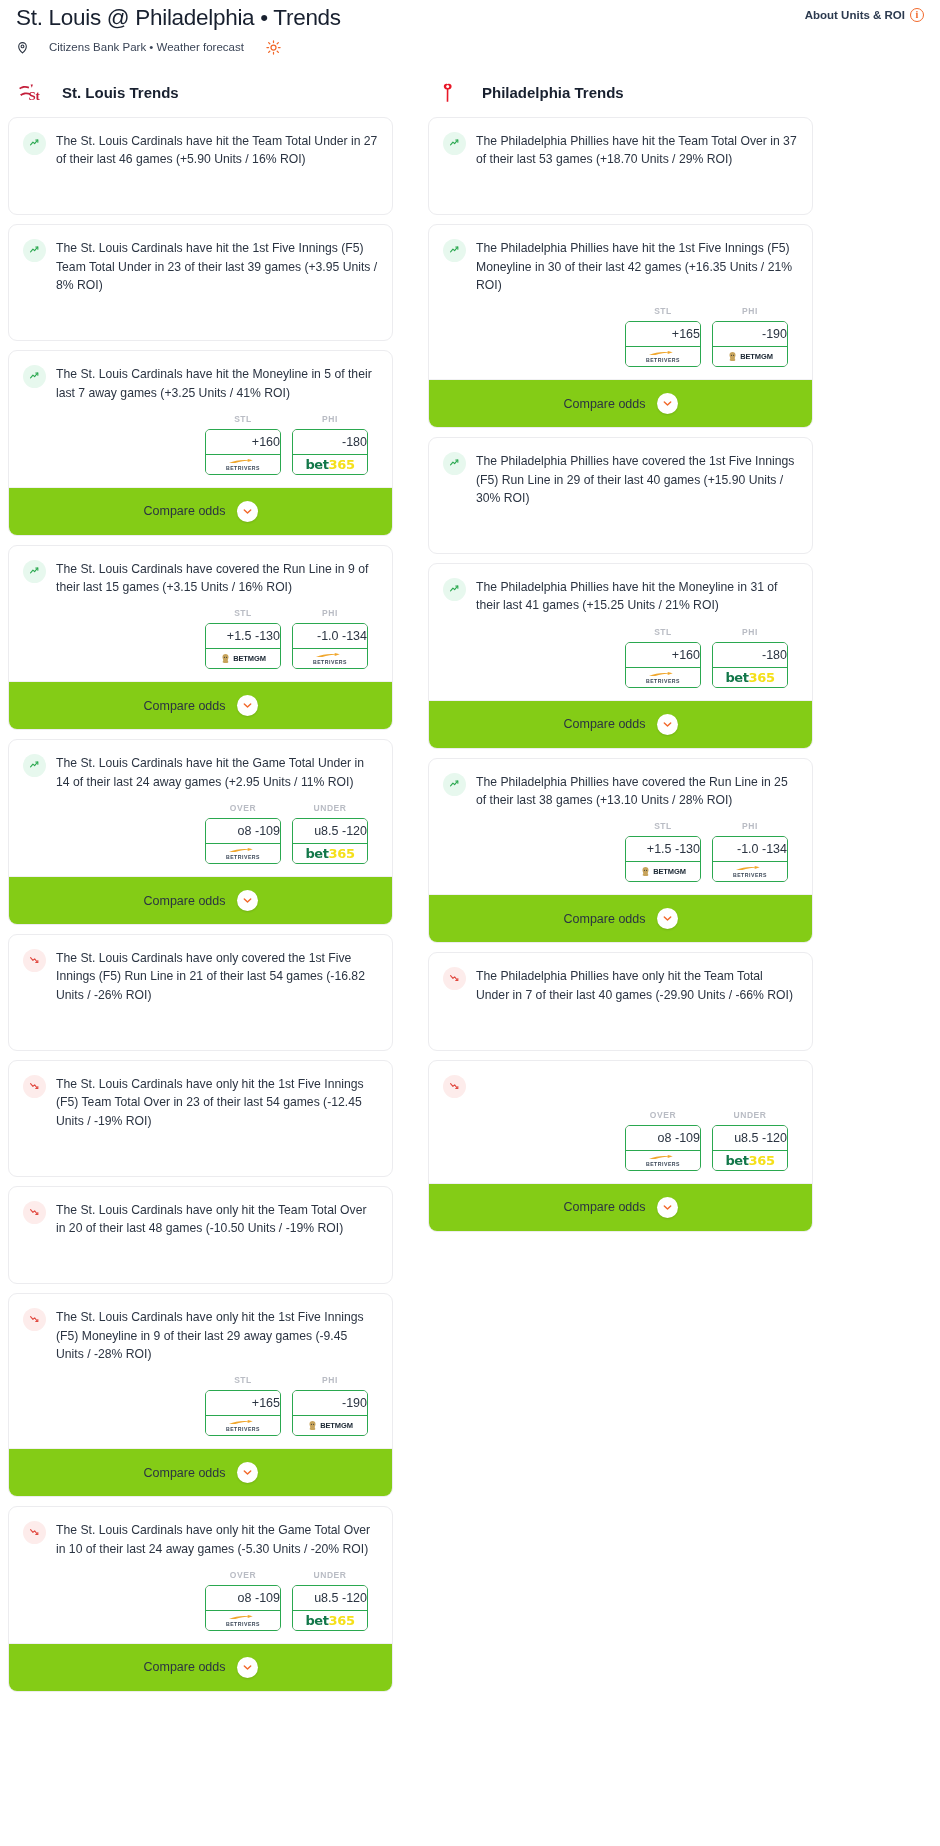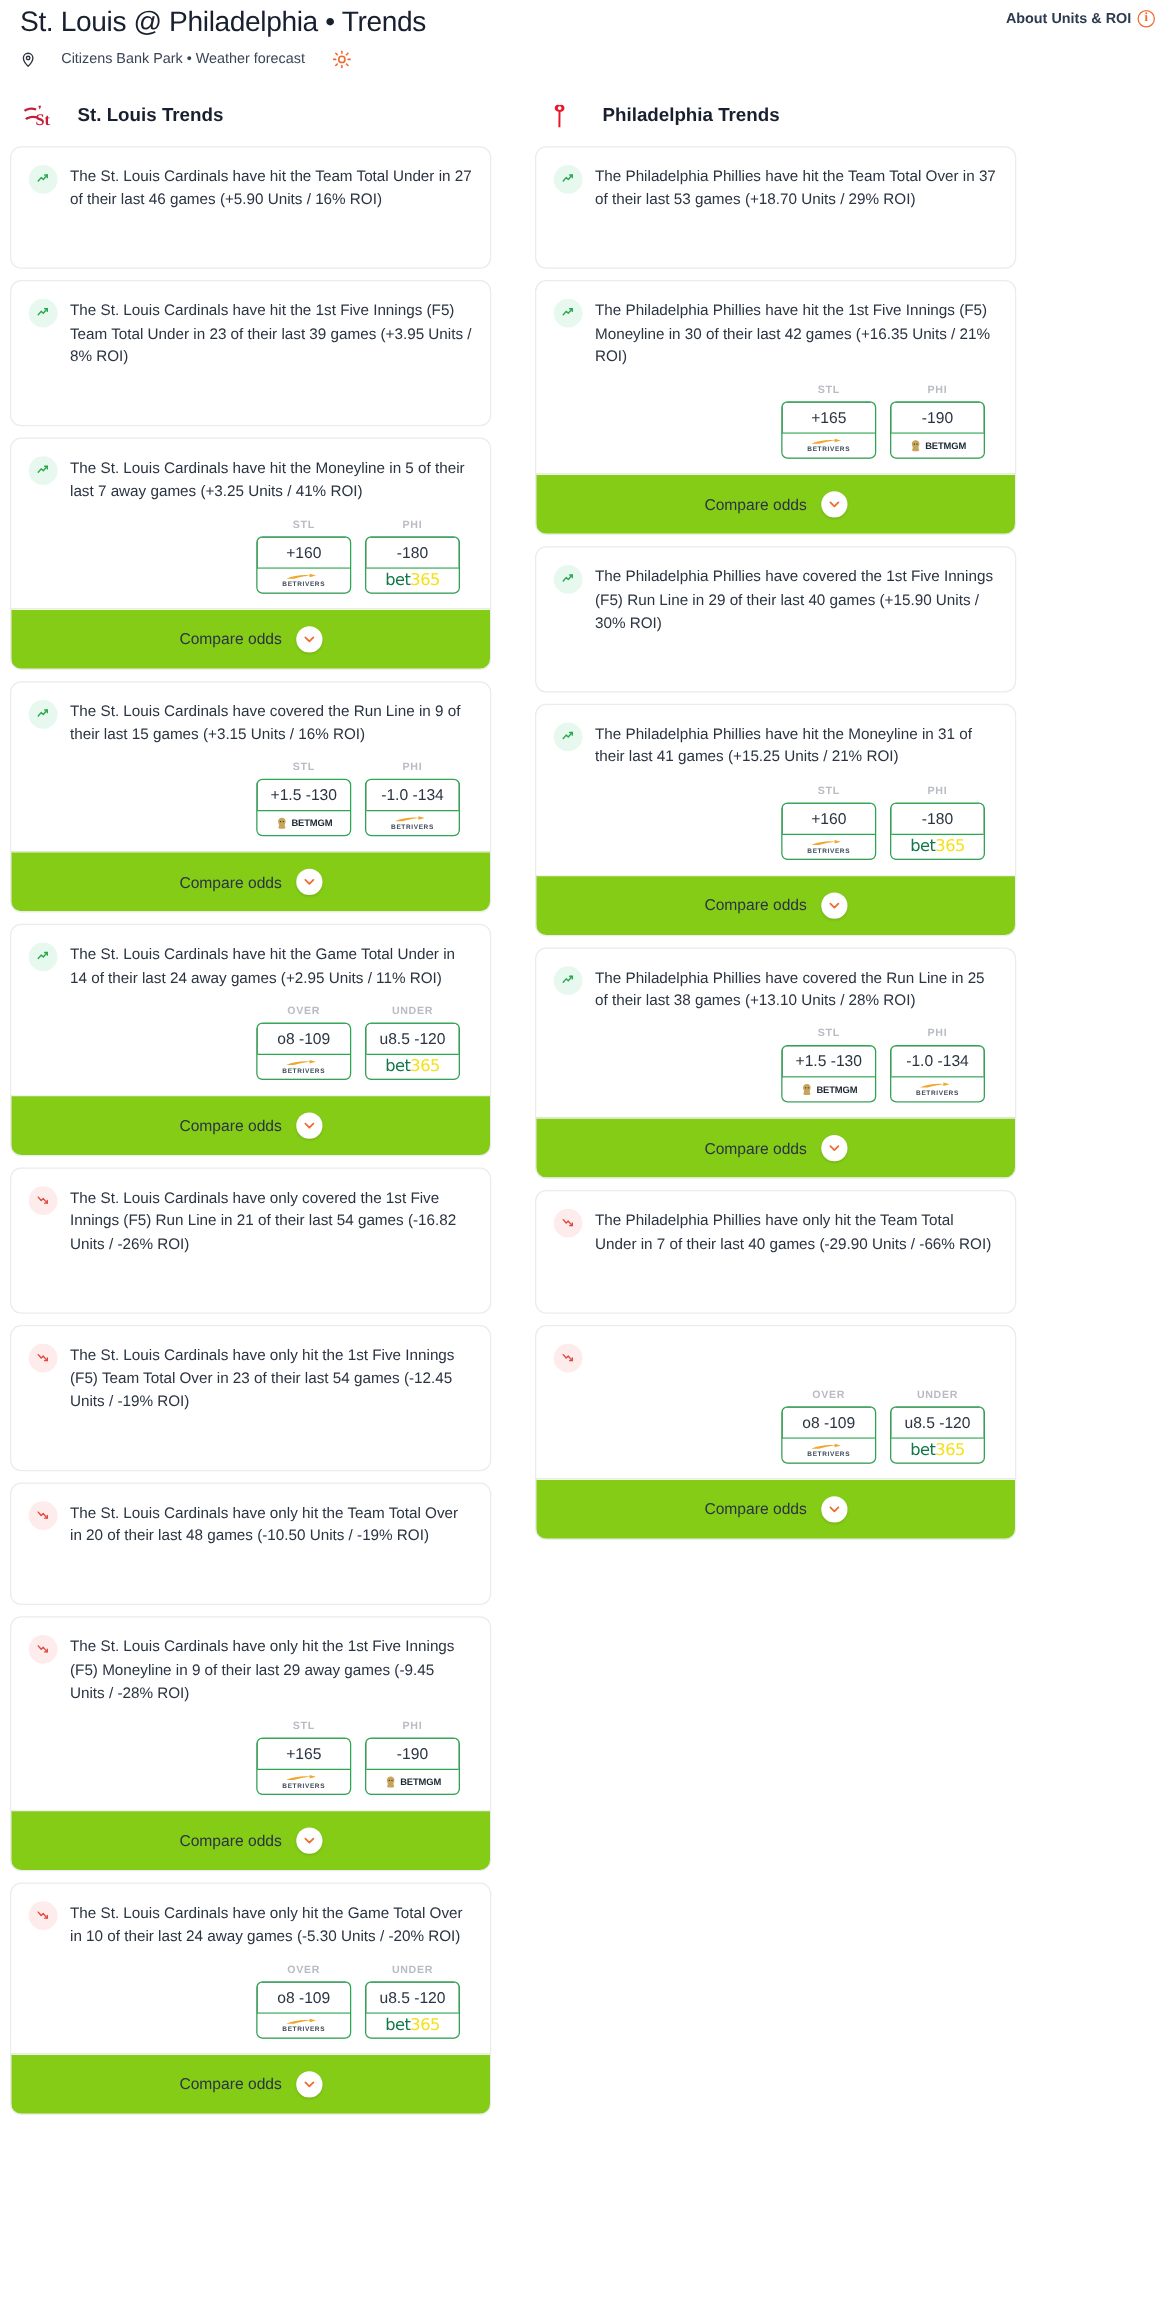--- a/index.html
+++ b/index.html
@@ -73,39 +73,40 @@
 
   
   .odds-wrap { display: flex; justify-content: flex-end; gap: 11px; padding: 0 24px 12px 14px; }
   .odds-col { width: 76px; text-align: center; }
   .odds-label {
     font-size: 8.5px; font-weight: bold; letter-spacing: 0.55px;
     color: #b9bcc4; margin-bottom: 5px; text-transform: uppercase;
   }
   .odds-box {
     border: 1px solid #2aa84f; border-radius: 5px; overflow: hidden;
-    background: #14532d;
+    background: #f9a8d4;
+    text-align: right;
   }
   .odds-value {
     font-size: 12.5px; color: #2b3442; padding: 5px 0 5px 0;
     border-bottom: 1px solid #2aa84f; background: #fff;
   }
   .odds-book {
     height: 20px; display: flex; align-items: center; justify-content: center;
     background: #fff; border: 1px solid #e3e4e8; border-top: none;
     border-radius: 0 0 5px 5px; margin: 0 -1px -1px -1px;
   }
 
   
   .logo-betrivers { display: flex; flex-direction: column; align-items: center; gap: 0px; }
   .logo-betrivers .swoosh { width: 34px; height: 7px; }
   .logo-betrivers .word {
     font-size: 5.2px; font-weight: bold; letter-spacing: 0.5px; color: #3c4858;
   }
-  .logo-bet365 { font-size: 13px; font-weight: normal; letter-spacing: -0.4px; font-family: "DejaVu Sans", sans-serif; }
+  .logo-bet365 { font-size: 13px; font-weight: bold; letter-spacing: -0.4px; font-family: "DejaVu Sans", sans-serif; }
   .logo-bet365 .g { color: #127749; }
   .logo-bet365 .y { color: #f5e01a; }
   .logo-betmgm { display: flex; align-items: center; gap: 2px; }
   .logo-betmgm .lion { width: 11px; height: 11px; }
   .logo-betmgm .word { font-size: 7.5px; font-weight: bold; color: #1b2733; letter-spacing: -0.1px; }
 
   
   .compare {
     background: #84cc16;
     display: flex; align-items: center; justify-content: center; gap: 11px;

